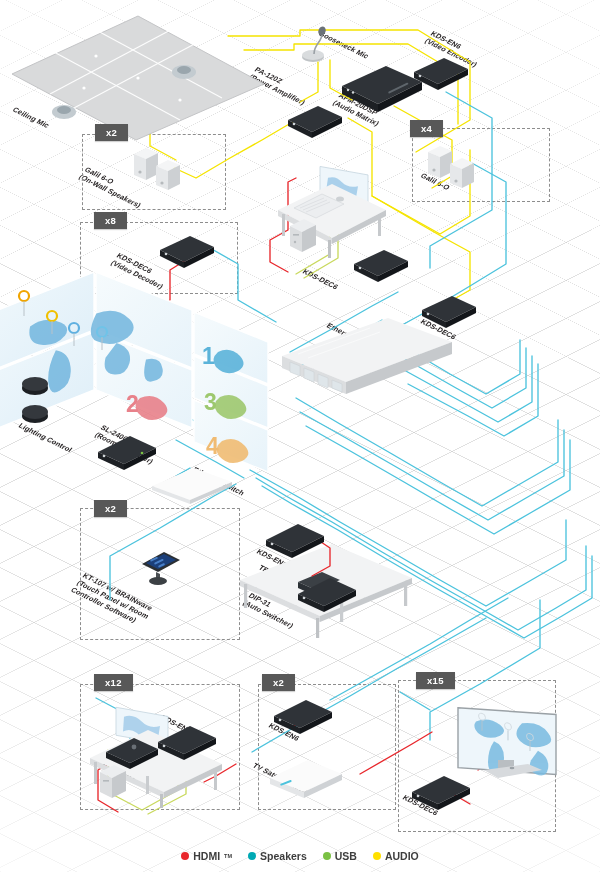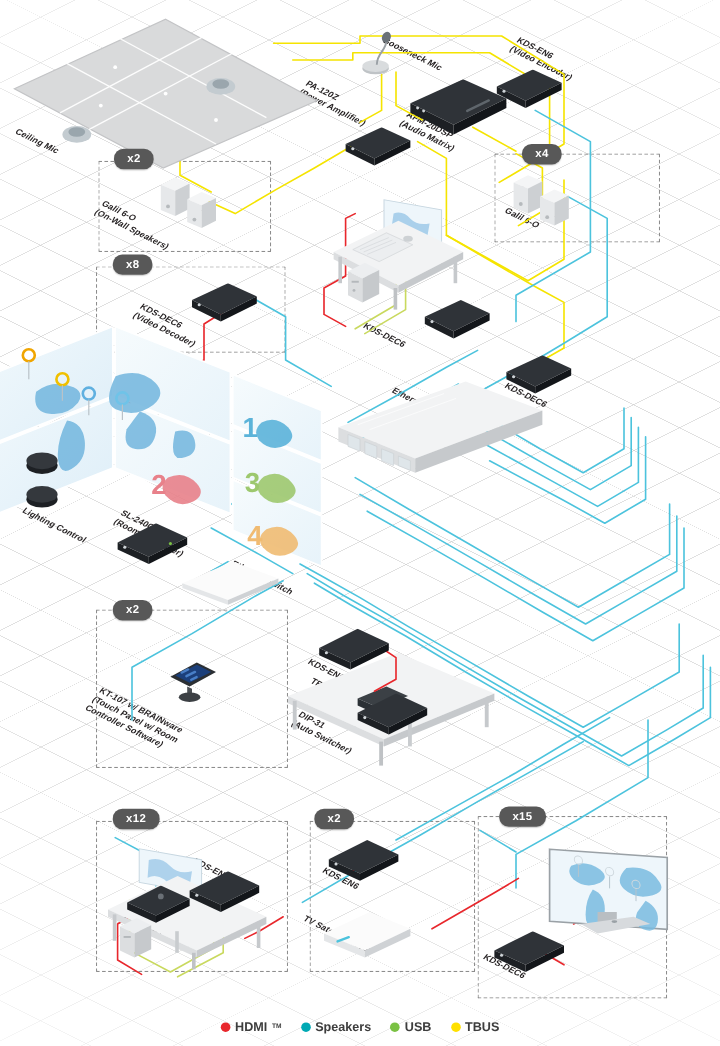--- a/index.html
+++ b/index.html
@@ -16,21 +16,21 @@
     background:radial-gradient(ellipse 95% 70% at 50% 45%, rgba(255,255,255,0) 55%, rgba(255,255,255,.85) 100%);}
 
   .stage{position:absolute;inset:0;}
 
   
   .lbl{position:absolute;font-size:7.2px;font-weight:bold;line-height:1.22;
        color:#231f20;white-space:pre;letter-spacing:.1px;
        transform-origin:0 0;}
   .iso-txt{transform:rotate(26.5deg) skewX(-13deg);}
 
-  .badge{position:absolute;background:#585858;color:#fff;border-radius:8px;
+  .badge{position:absolute;background:#585858;color:#fff;border-radius:0;
          font-size:9.5px;font-weight:bold;padding:3px 11px;letter-spacing:.3px;
          box-shadow:0 1px 1px rgba(0,0,0,.18);z-index:30;}
 
   .zone{position:absolute;border:1.1px dashed #8d8d8d;border-radius:1px;z-index:4;}
 
   
   #cables{position:absolute;inset:0;z-index:6;}
   #cables-top{position:absolute;inset:0;z-index:18;}
 
   
@@ -205,21 +205,21 @@
         <polygon points="26,22 38,27 38,46 26,41" fill="#e6e8ea"></polygon>
         <polygon points="38,27 50,21 50,40 38,46" fill="#cdd0d3"></polygon>
         <circle cx="32" cy="39" r="1.6" fill="#b6babd"></circle>
       </g>
     </svg>
   </div>
   <div class="lbl iso-txt" style="left:88px;top:166px;">Galil 6-O
 (On-Wall Speakers)</div>
 
   <div class="zone" style="left:412px;top:128px;width:136px;height:72px;"></div>
-  <div class="badge" style="left:435px;top:120px;">x4</div>
+  <div class="badge" style="left:410px;top:120px;">x4</div>
   <div class="panel" style="left:424px;top:142px;width:60px;height:48px;z-index:20;">
     <svg viewBox="0 0 60 48" style="width:100%;height:100%;">
       <g>
         <polygon points="4,10 16,4 28,9 16,15" fill="#f4f5f6"></polygon>
         <polygon points="4,10 16,15 16,36 4,31" fill="#e6e8ea"></polygon>
         <polygon points="16,15 28,9 28,30 16,36" fill="#cdd0d3"></polygon>
         <circle cx="10" cy="28" r="1.6" fill="#b6babd"></circle>
       </g>
       <g>
         <polygon points="26,22 38,16 50,21 38,27" fill="#f4f5f6"></polygon>
@@ -605,15 +605,15 @@
   <div class="item">
     <span class="dot" style="background:#00a9b4"></span>
     <span>Speakers</span>
   </div>
   <div class="item">
     <span class="dot" style="background:#7ac143"></span>
     <span>USB</span>
   </div>
   <div class="item">
     <span class="dot" style="background:#ffe000"></span>
-    <span>TBUS</span>
+    <span>AUDIO</span>
   </div>
 </div>
 
 </body></html>

